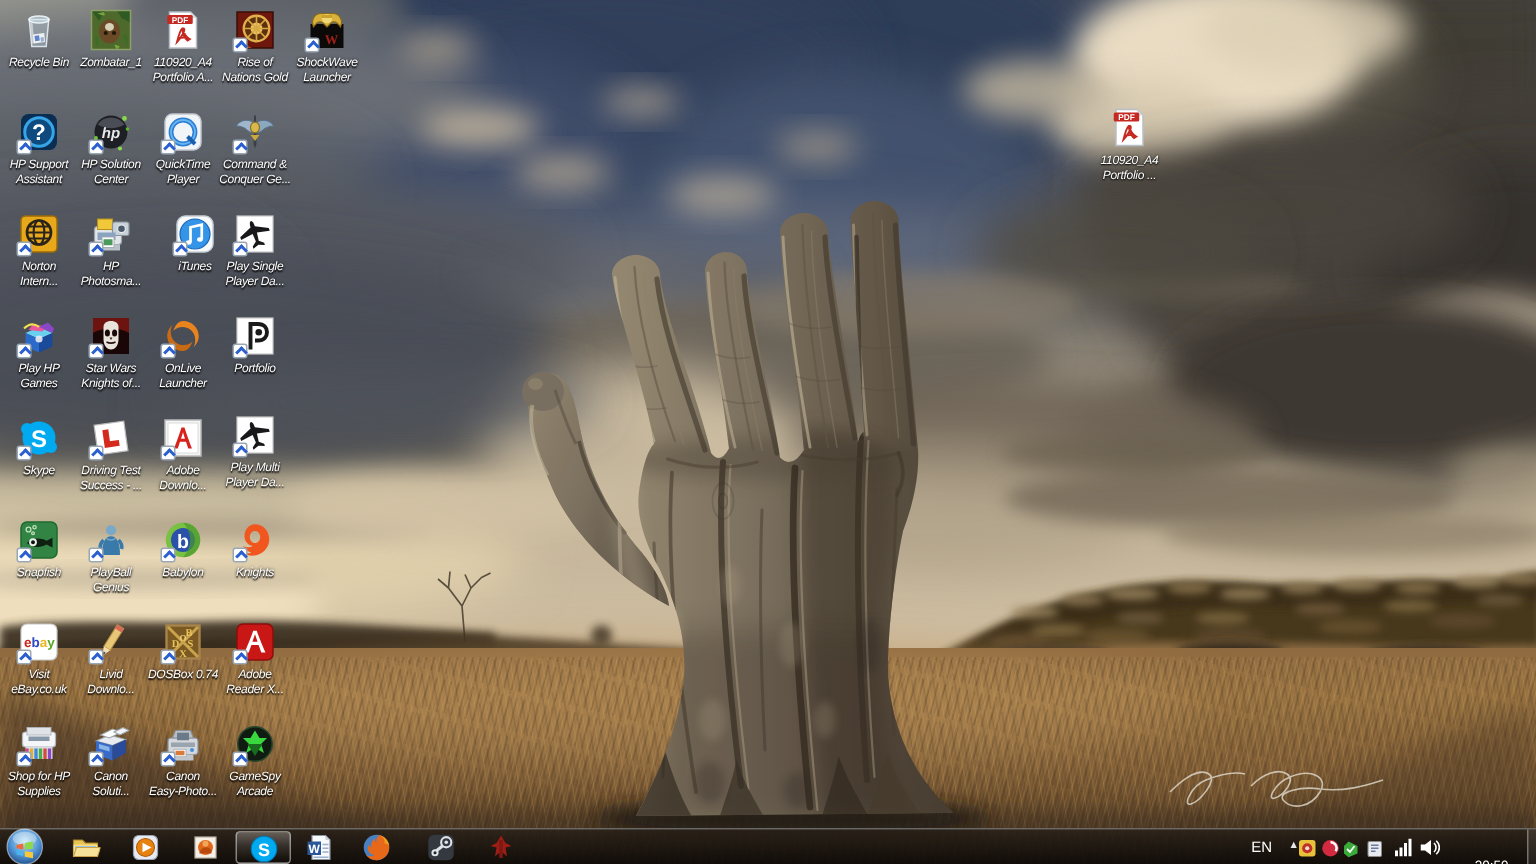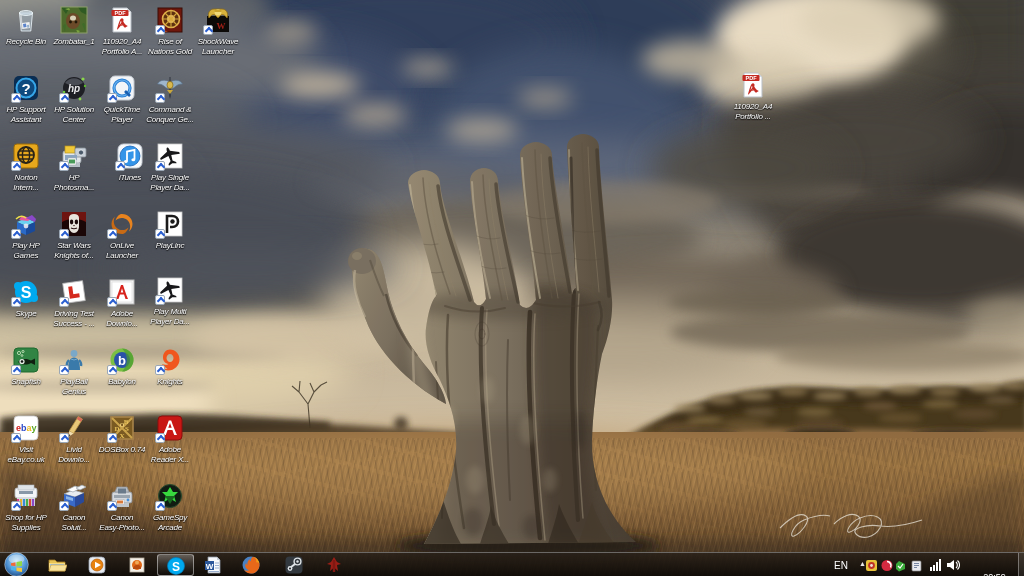--- a/index.html
+++ b/index.html
@@ -493,21 +493,21 @@
     </div>
 <div class="cell" style="left:146px;top:210px">
       <div class="ic">
         <svg width="28" height="28" viewBox="0 0 28 28">
           <rect x="2" y="2" width="24" height="24" fill="#ffffff" stroke="#c8c8c8" stroke-width="0.8"></rect>
           <path d="M11,23 L11,6 L16,6 C20,6 22,8.5 22,11.5 C22,14.5 20,17 16,17 L14,17" fill="none" stroke="#1a1a1a" stroke-width="2.6"></path>
           <circle cx="16.5" cy="11.5" r="2.2" fill="#1a1a1a"></circle>
         </svg>
         <i class="arr"></i>
       </div>
-      <div class="lbl">PlayLinc</div>
+      <div class="lbl">Portfolio</div>
     </div>
 <div class="cell" style="left:2px;top:278px">
       <div class="ic">
         <svg width="28" height="28" viewBox="0 0 28 28">
           <circle cx="14" cy="14" r="11" fill="#00aaf0"></circle>
           <circle cx="6" cy="8" r="4" fill="#00aaf0"></circle>
           <circle cx="22" cy="20" r="4" fill="#00aaf0"></circle>
           <text x="14" y="20" font-size="16" font-weight="bold" fill="#fff" text-anchor="middle" font-family="Liberation Sans,sans-serif">S</text>
         </svg>
         <i class="arr"></i>

